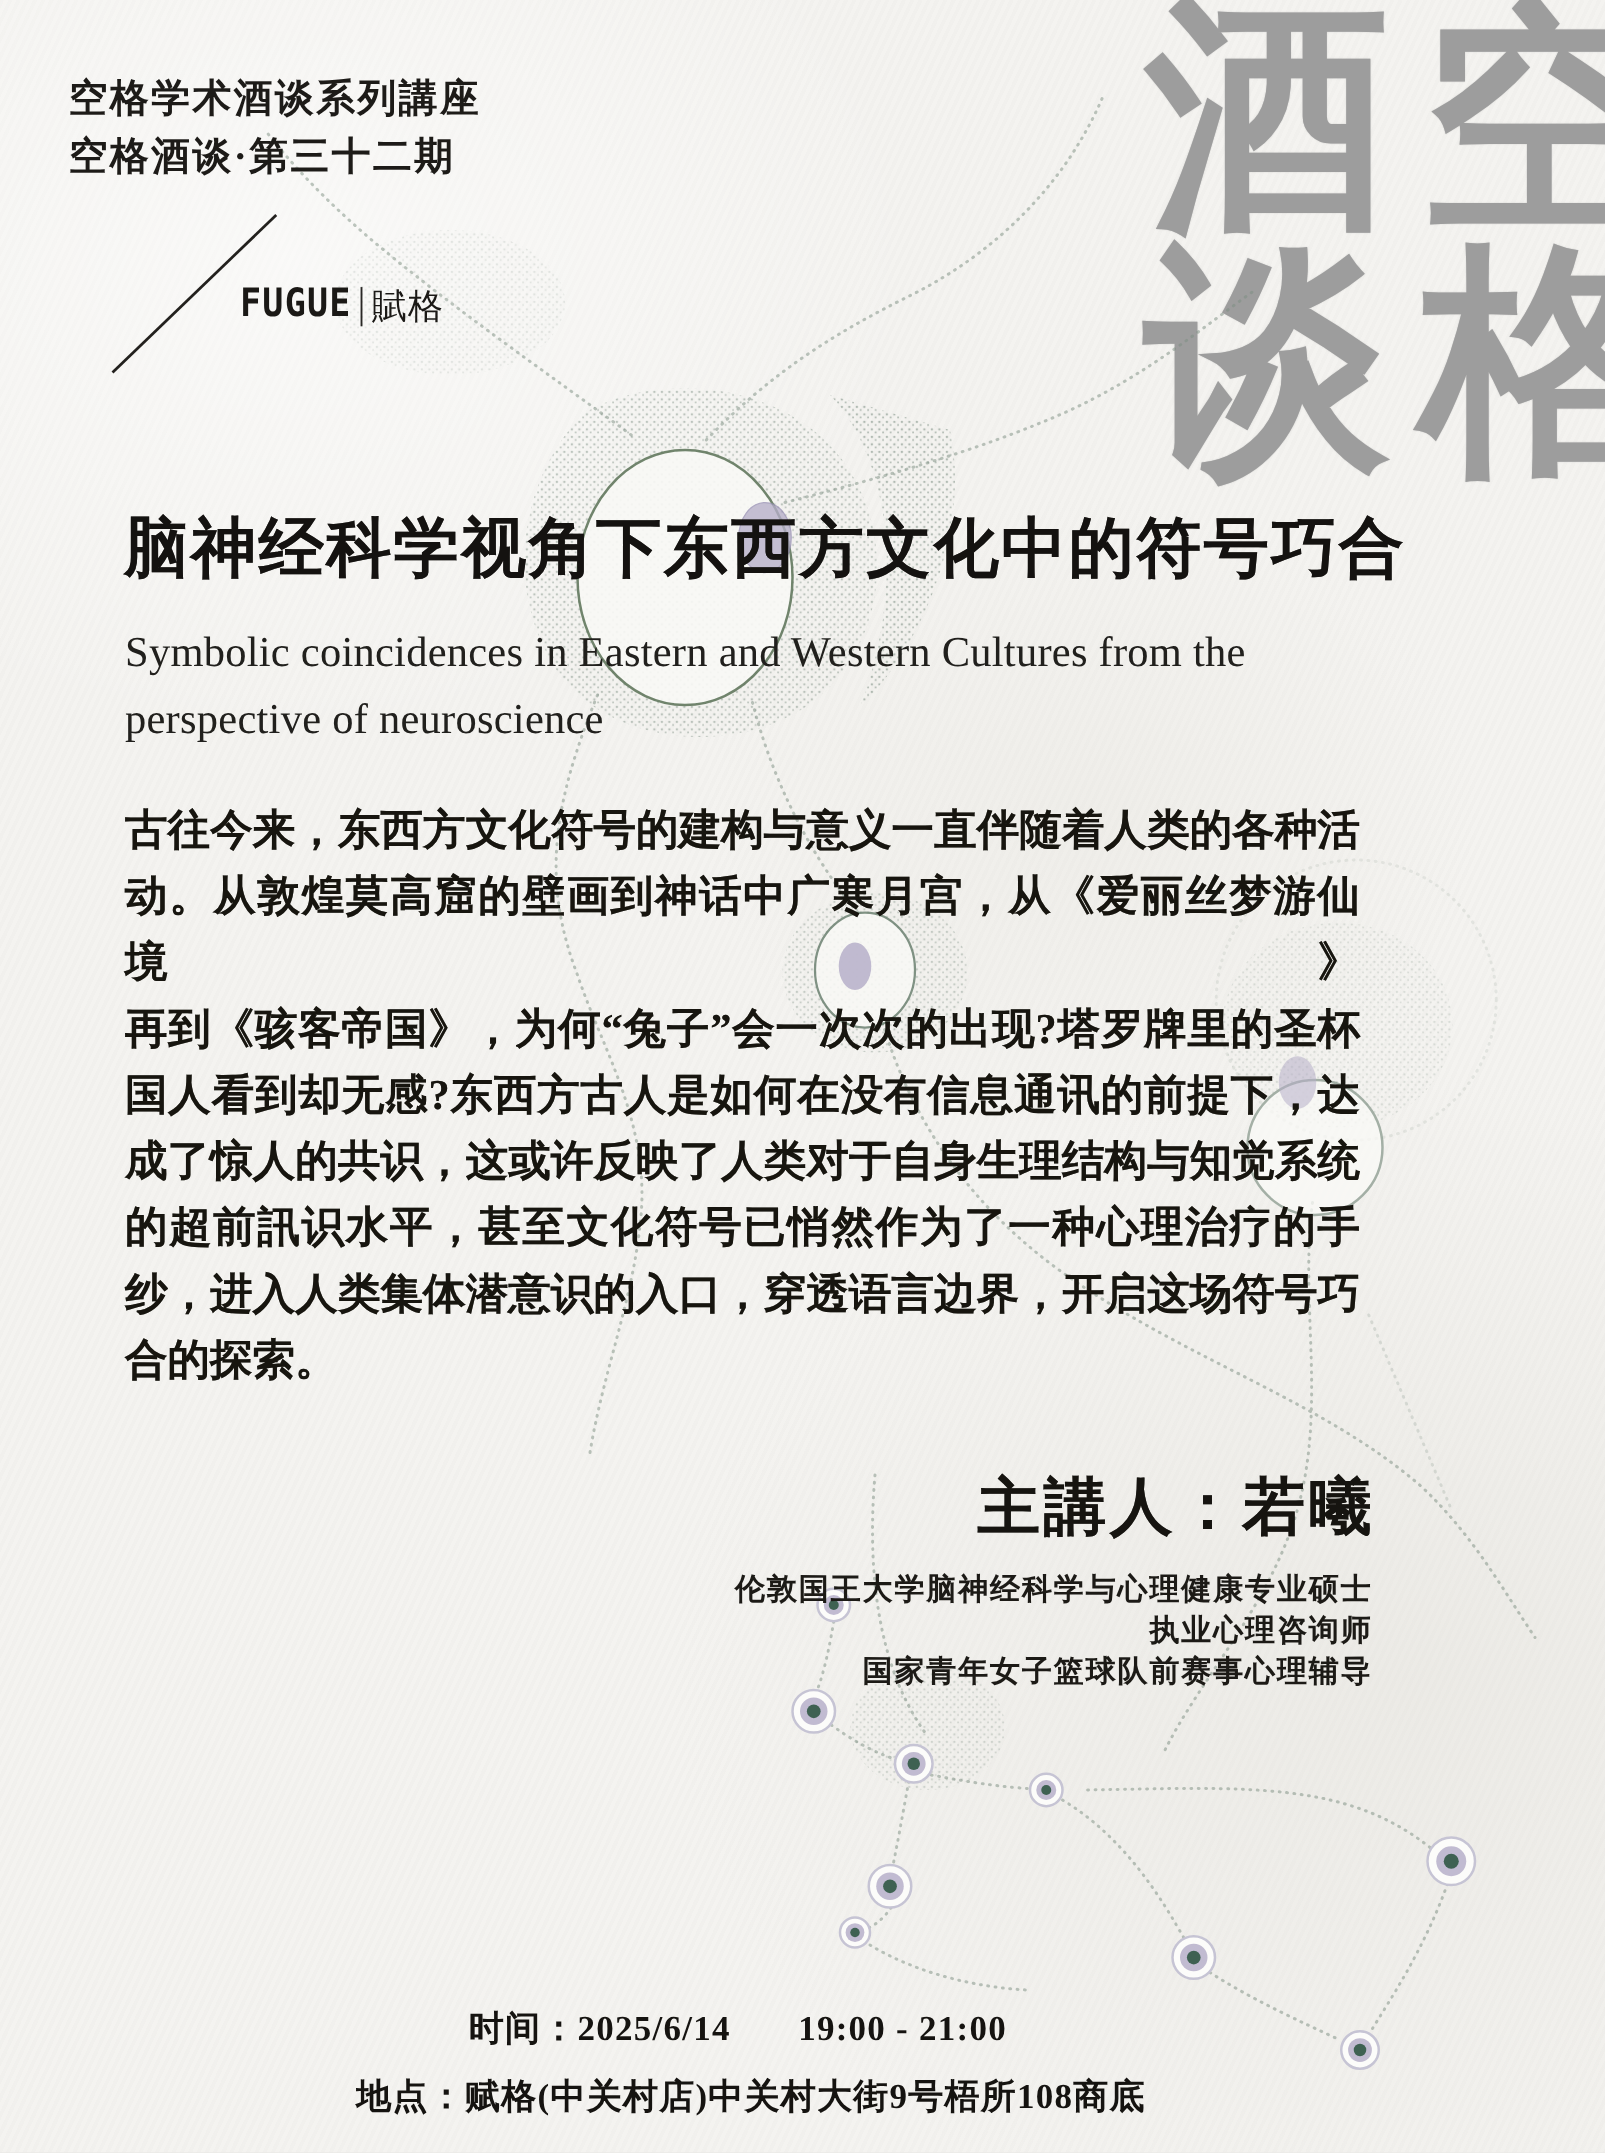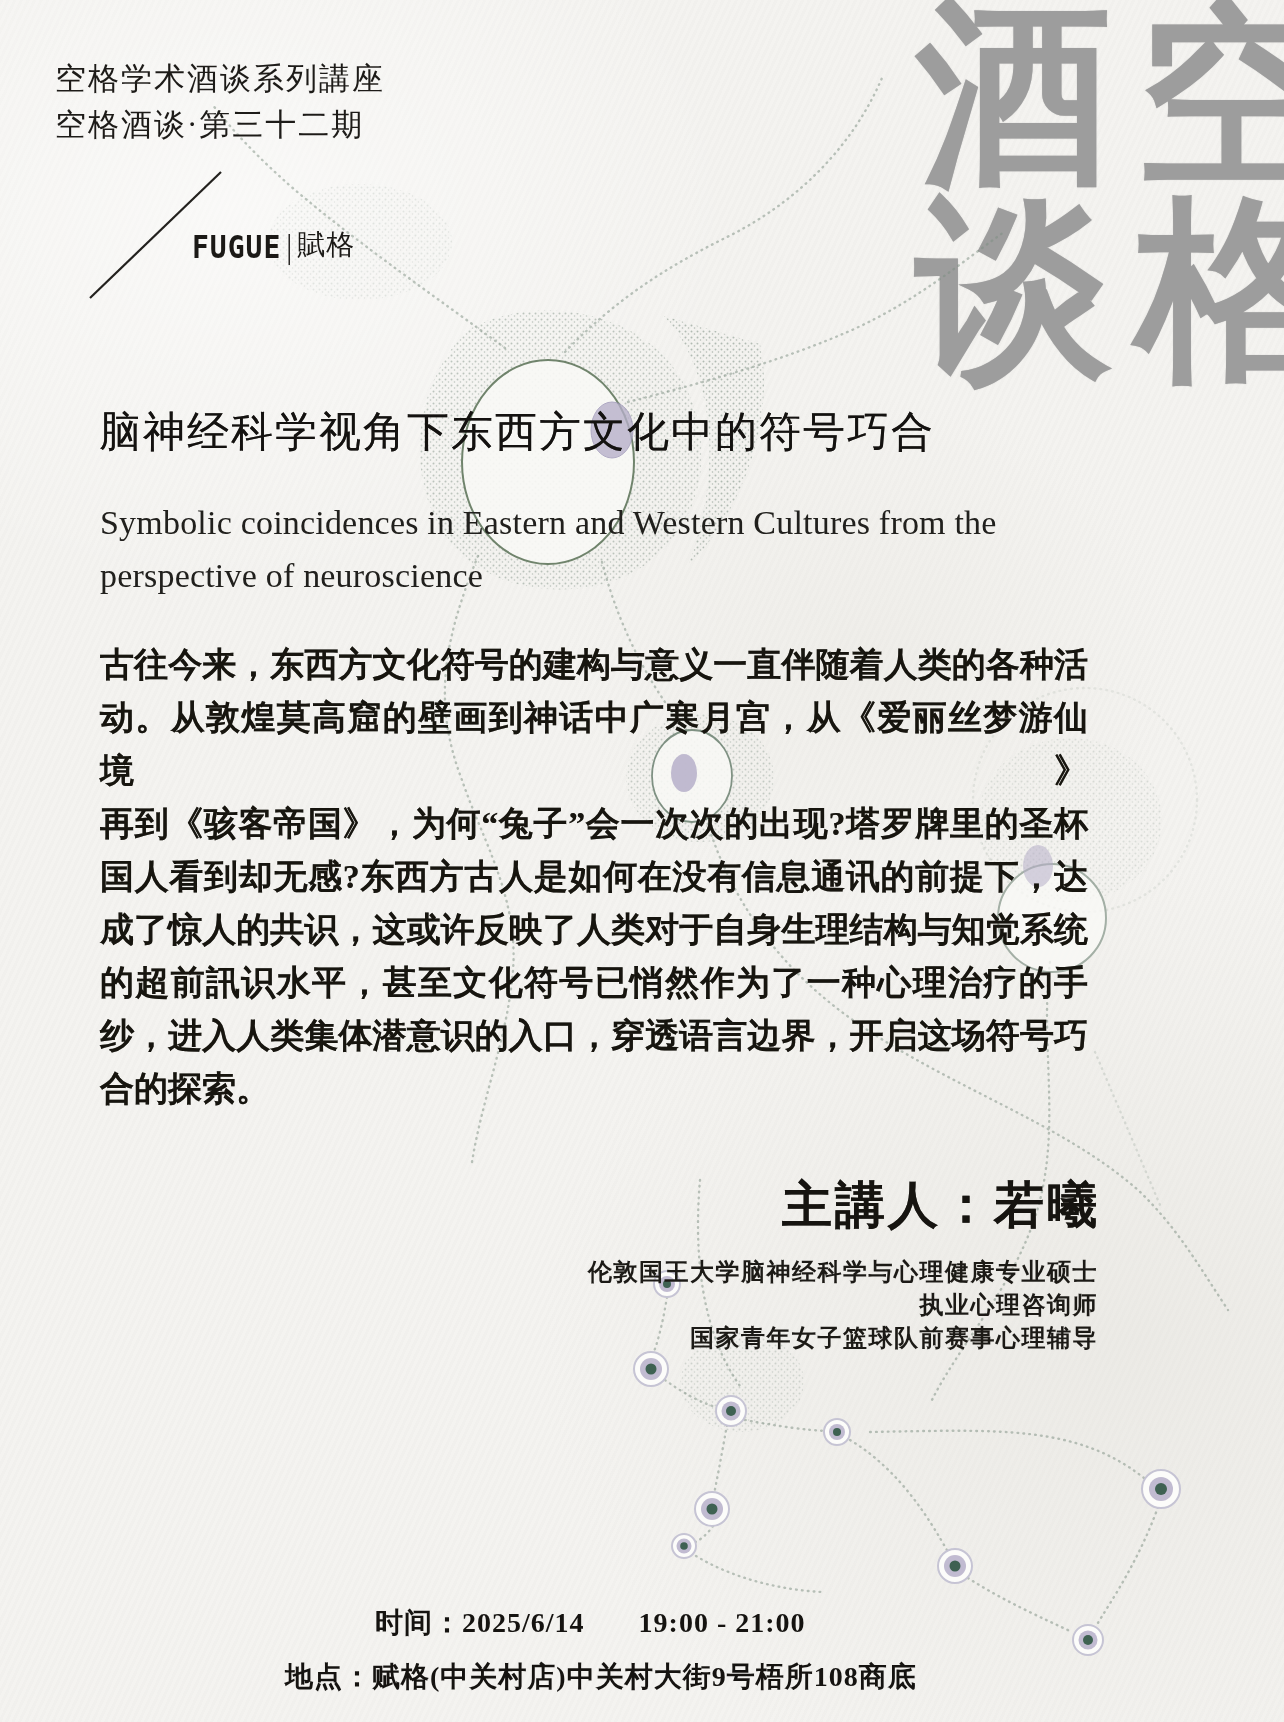--- a/index.html
+++ b/index.html
@@ -20,28 +20,28 @@
   .watermark{
     position:absolute;left:916px;top:2px;display:flex;gap:24px;z-index:0;
     font-weight:700;color:#9d9d9d;font-size:196px;line-height:186px;
     letter-spacing:0;text-shadow:0 0 1px rgba(157,157,157,.6);
   }
   .wm-col{display:flex;flex-direction:column;gap:10px}
   
   .art{position:absolute;inset:0;z-index:1;pointer-events:none}
   
   .content{position:absolute;inset:0;z-index:2}
-  .series{position:absolute;left:55px;top:56px;font-size:31px;font-weight:400;
+  .series{position:absolute;left:55px;top:56px;font-size:31px;font-weight:700;
           letter-spacing:2px;line-height:46px;color:#1d1b18}
-  .logo{position:absolute;left:192px;top:226px;display:flex;align-items:flex-end}
+  .logo{position:absolute;left:192px;top:226px;display:flex;align-items:flex-start}
   .logo .wordmark{font-family:"DejaVu Sans Mono","Liberation Mono",monospace;
                   font-weight:700;font-size:28px;letter-spacing:1px;transform:scaleY(1.12)}
   .logo .divider{font-weight:400;font-size:30px;margin:0 5px;transform:scaleY(1.15);color:#2a2826}
   .logo .cjk{font-weight:400;font-size:28px;letter-spacing:1px}
-  .title-cn{position:absolute;left:99px;top:404px;font-size:42px;font-weight:400;
+  .title-cn{position:absolute;left:99px;top:404px;font-size:52px;font-weight:700;
             letter-spacing:2px;color:#141210;text-shadow:0 0 .5px rgba(20,18,16,.7)}
   .title-en{position:absolute;left:100px;top:496px;font-size:34px;line-height:53px;
             font-weight:500;color:#21201d;letter-spacing:.2px}
   .body-text{position:absolute;left:100px;top:638px;width:988px;font-size:34px;
              line-height:53px;font-weight:600;color:#17150f;
              text-shadow:0 0 .4px rgba(23,21,15,.55)}
   .body-text div{text-align:justify;text-align-last:justify}
   .body-text div:last-child{text-align-last:left}
   .speaker-heading{position:absolute;right:184px;top:1172px;font-size:50px;font-weight:700;
                    letter-spacing:3px;color:#161410;text-shadow:0 0 .5px rgba(22,20,16,.7)}

